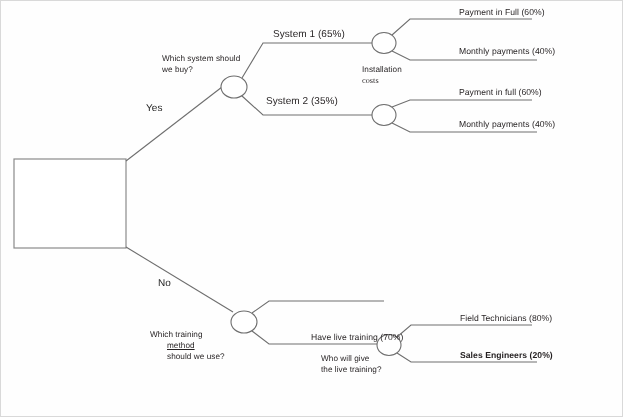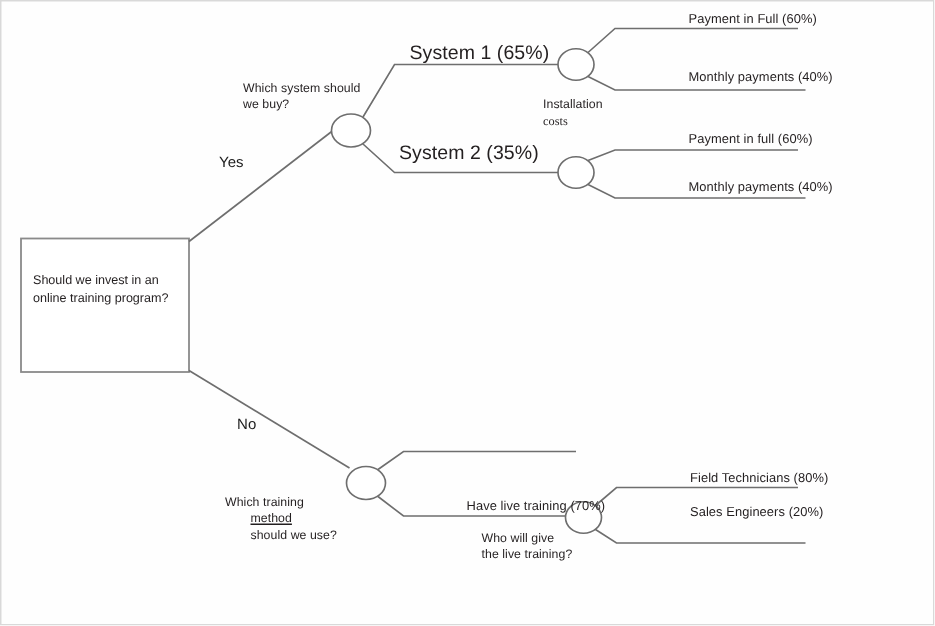--- a/index.html
+++ b/index.html
@@ -55,21 +55,21 @@
     line-height: 10.5px;
     letter-spacing: 0.05px;
     white-space: pre;
     text-rendering: geometricPrecision;
   }
   .lbl-outcome {
     font-size: 8.6px;
     margin-left: 43px;
   }
   .lbl-branch {
-    font-size: 13px;
+    font-size: 10px;
   }
   .lbl-node {
     font-size: 8.2px;
     line-height: 11px;
   }
   .lbl-yesno {
     font-size: 10px;
     color: #1d1d1d;
     line-height: 16px;
   }
@@ -119,21 +119,20 @@
 
     <path class="branch-line" d="M 251 330 L 268 343 L 376 343"></path>
 
     <ellipse class="chance-node" cx="388" cy="344" rx="12" ry="10.5"></ellipse>
 
     <path class="branch-line" d="M 396 336 L 410 324 L 531 324"></path>
     <path class="branch-line" d="M 396 352 L 410 361 L 536 361"></path>
 
   </svg>
 
-  <div class="root-text">Should we invest in an online training program?</div>
 
   <div class="lbl lbl-yesno" style="left:145px; top:100px;">Yes</div>
   <div class="lbl lbl-yesno" style="left:157px; top:275px;">No</div>
 
   <div class="lbl lbl-node" style="left:161px; top:52px;">Which system should</div>
   <div class="lbl lbl-node" style="left:161px; top:63px;">we buy?</div>
 
   <div class="lbl lbl-branch" style="left:272px; top:29px;">System 1 (65%)</div>
   <div class="lbl lbl-branch" style="left:265px; top:96px;">System 2 (35%)</div>
 
@@ -149,15 +148,15 @@
   <div class="lbl lbl-node" style="left:149px; top:328px;">Which training</div>
   <div class="lbl lbl-node" style="left:166px; top:339px;text-decoration:underline;">method</div>
   <div class="lbl lbl-node" style="left:166px; top:350px;">should we use?</div>
 
   <div class="lbl lbl-outcome" style="left:267px; top:331px;">Have live training (70%)</div>
 
   <div class="lbl lbl-node" style="left:320px; top:352px;">Who will give</div>
   <div class="lbl lbl-node" style="left:320px; top:363px;">the live training?</div>
 
   <div class="lbl lbl-outcome" style="left:416px; top:312px;">Field Technicians (80%)</div>
-  <div class="lbl lbl-outcome" style="left:416px; top:335px;">Sales Engineers (20%)</div>
+  <div class="lbl lbl-outcome" style="left:416px; top:349px;font-weight:bold;">Sales Engineers (20%)</div>
 
 </div>
 
 </body></html>

